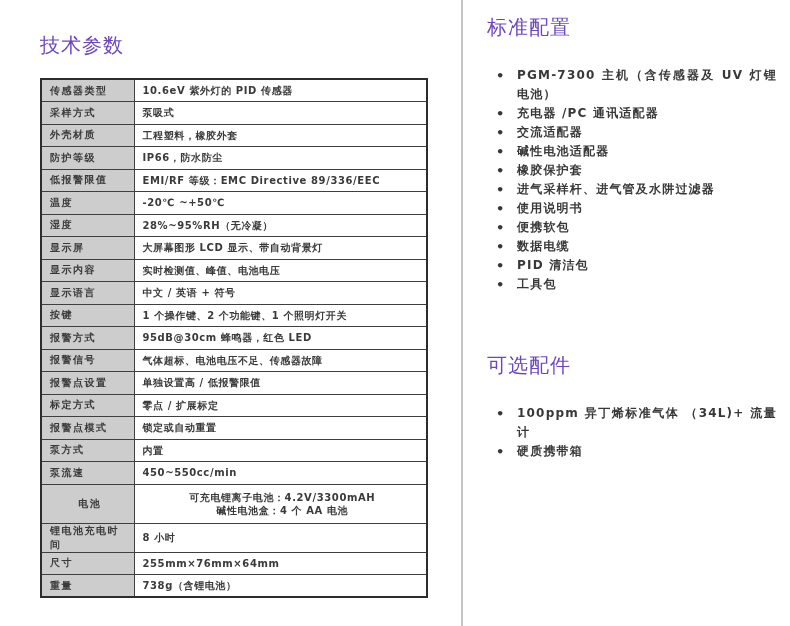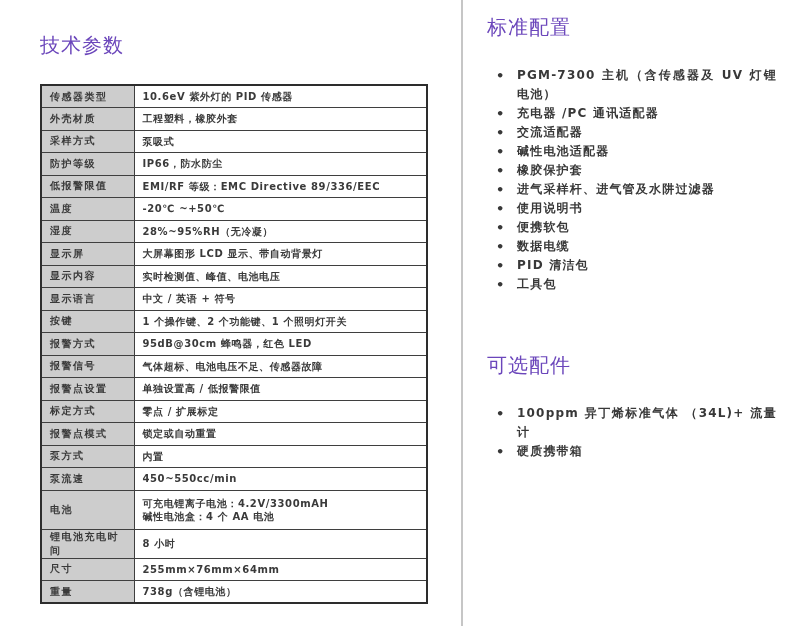--- a/index.html
+++ b/index.html
@@ -29,34 +29,34 @@
     color: var(--heading, #6b46bb);
     margin: 0;
   }
 
   
   .left-col { position: absolute; left: 40px; top: 32px; width: 386px; }
   table.spec-table {
     border-collapse: collapse;
     table-layout: fixed;
     width: 386px;
-    margin-top: 25px;
+    margin-top: 19px;
     border: 2px solid #2d2d2d;
   }
   table.spec-table td {
     border: 1px solid var(--border, #3f3f3f);
     font-size: 10px;
     font-weight: 700;
     color: var(--text, #3a3a3a);
     padding: 0 4px 0 8px;
     vertical-align: middle;
     overflow: hidden;
   }
   table.spec-table tr { height: 22.5px; }
-  table.spec-table tr.tall { height: 39px; }
+  table.spec-table tr.tall { height: 39px; text-align: center; }
   td.spec-label {
     background: var(--header-bg, #cdcdcd);
     letter-spacing: 1.5px;
   }
   td.spec-value {
     letter-spacing: 0.6px;
     white-space: pre-line;
     line-height: 13px;
   }
 
@@ -92,26 +92,26 @@
       <colgroup>
           <col style="width:93px">
           <col style="width:293px">
         </colgroup>
       <tbody id="spec-rows">
           <tr>
             <td class="spec-label">传感器类型</td>
             <td class="spec-value">10.6eV 紫外灯的 PID 传感器</td>
           </tr>
           <tr>
+            <td class="spec-label">采样方式</td>
+            <td class="spec-value">泵吸式</td>
+          </tr>
+          <tr>
             <td class="spec-label">外壳材质</td>
             <td class="spec-value">工程塑料，橡胶外套</td>
-          </tr>
-          <tr>
-            <td class="spec-label">采样方式</td>
-            <td class="spec-value">泵吸式</td>
           </tr>
           <tr>
             <td class="spec-label">防护等级</td>
             <td class="spec-value">IP66，防水防尘</td>
           </tr>
           <tr>
             <td class="spec-label">低报警限值</td>
             <td class="spec-value">EMI/RF 等级：EMC Directive 89/336/EEC</td>
           </tr>
           <tr>

